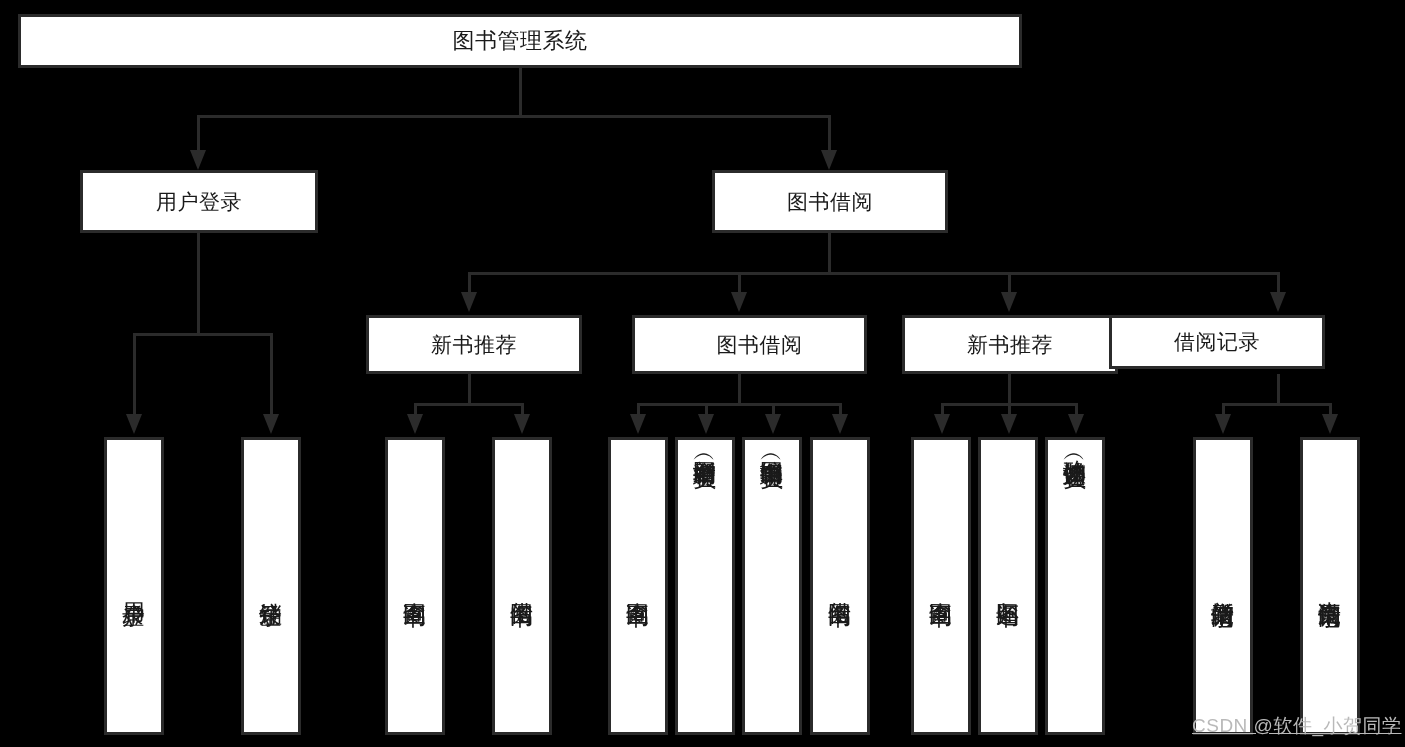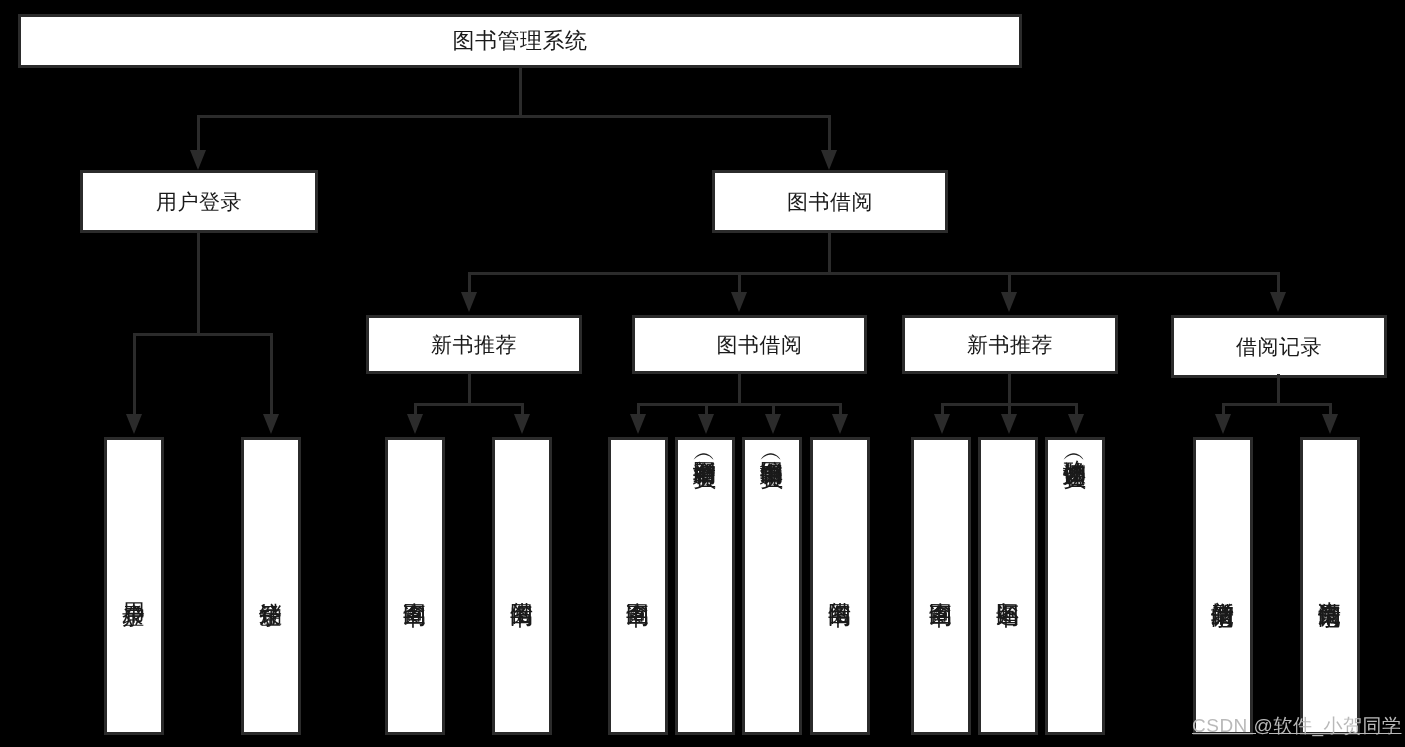--- a/index.html
+++ b/index.html
@@ -137,21 +137,21 @@
 
   <div class="node h" style="left:366px; top:315px; width:216px; height:59px;">
     <span class="lbl">新书推荐</span>
   </div>
   <div class="node h" style="left:632px; top:315px; width:235px; height:59px;padding-left:20px;">
     <span class="lbl">图书借阅</span>
   </div>
   <div class="node h" style="left:902px; top:315px; width:216px; height:59px;">
     <span class="lbl">新书推荐</span>
   </div>
-  <div class="node h" style="left:1171px; top:315px; width:216px; height:63px;">
+  <div class="node h" style="left:1109px; top:315px; width:216px; height:54px;">
     <span class="lbl">借阅记录</span>
   </div>
 
   <div class="vline" style="left:468px; top:374px; height:31px;"></div>
   <div class="hline" style="left:414px; top:403px; width:110px;"></div>
   <div class="vline" style="left:414px; top:403px; height:14px;"></div>
   <div class="arrow" style="left:407px; top:414px;"></div>
   <div class="vline" style="left:521px; top:403px; height:14px;"></div>
   <div class="arrow" style="left:514px; top:414px;"></div>
 

